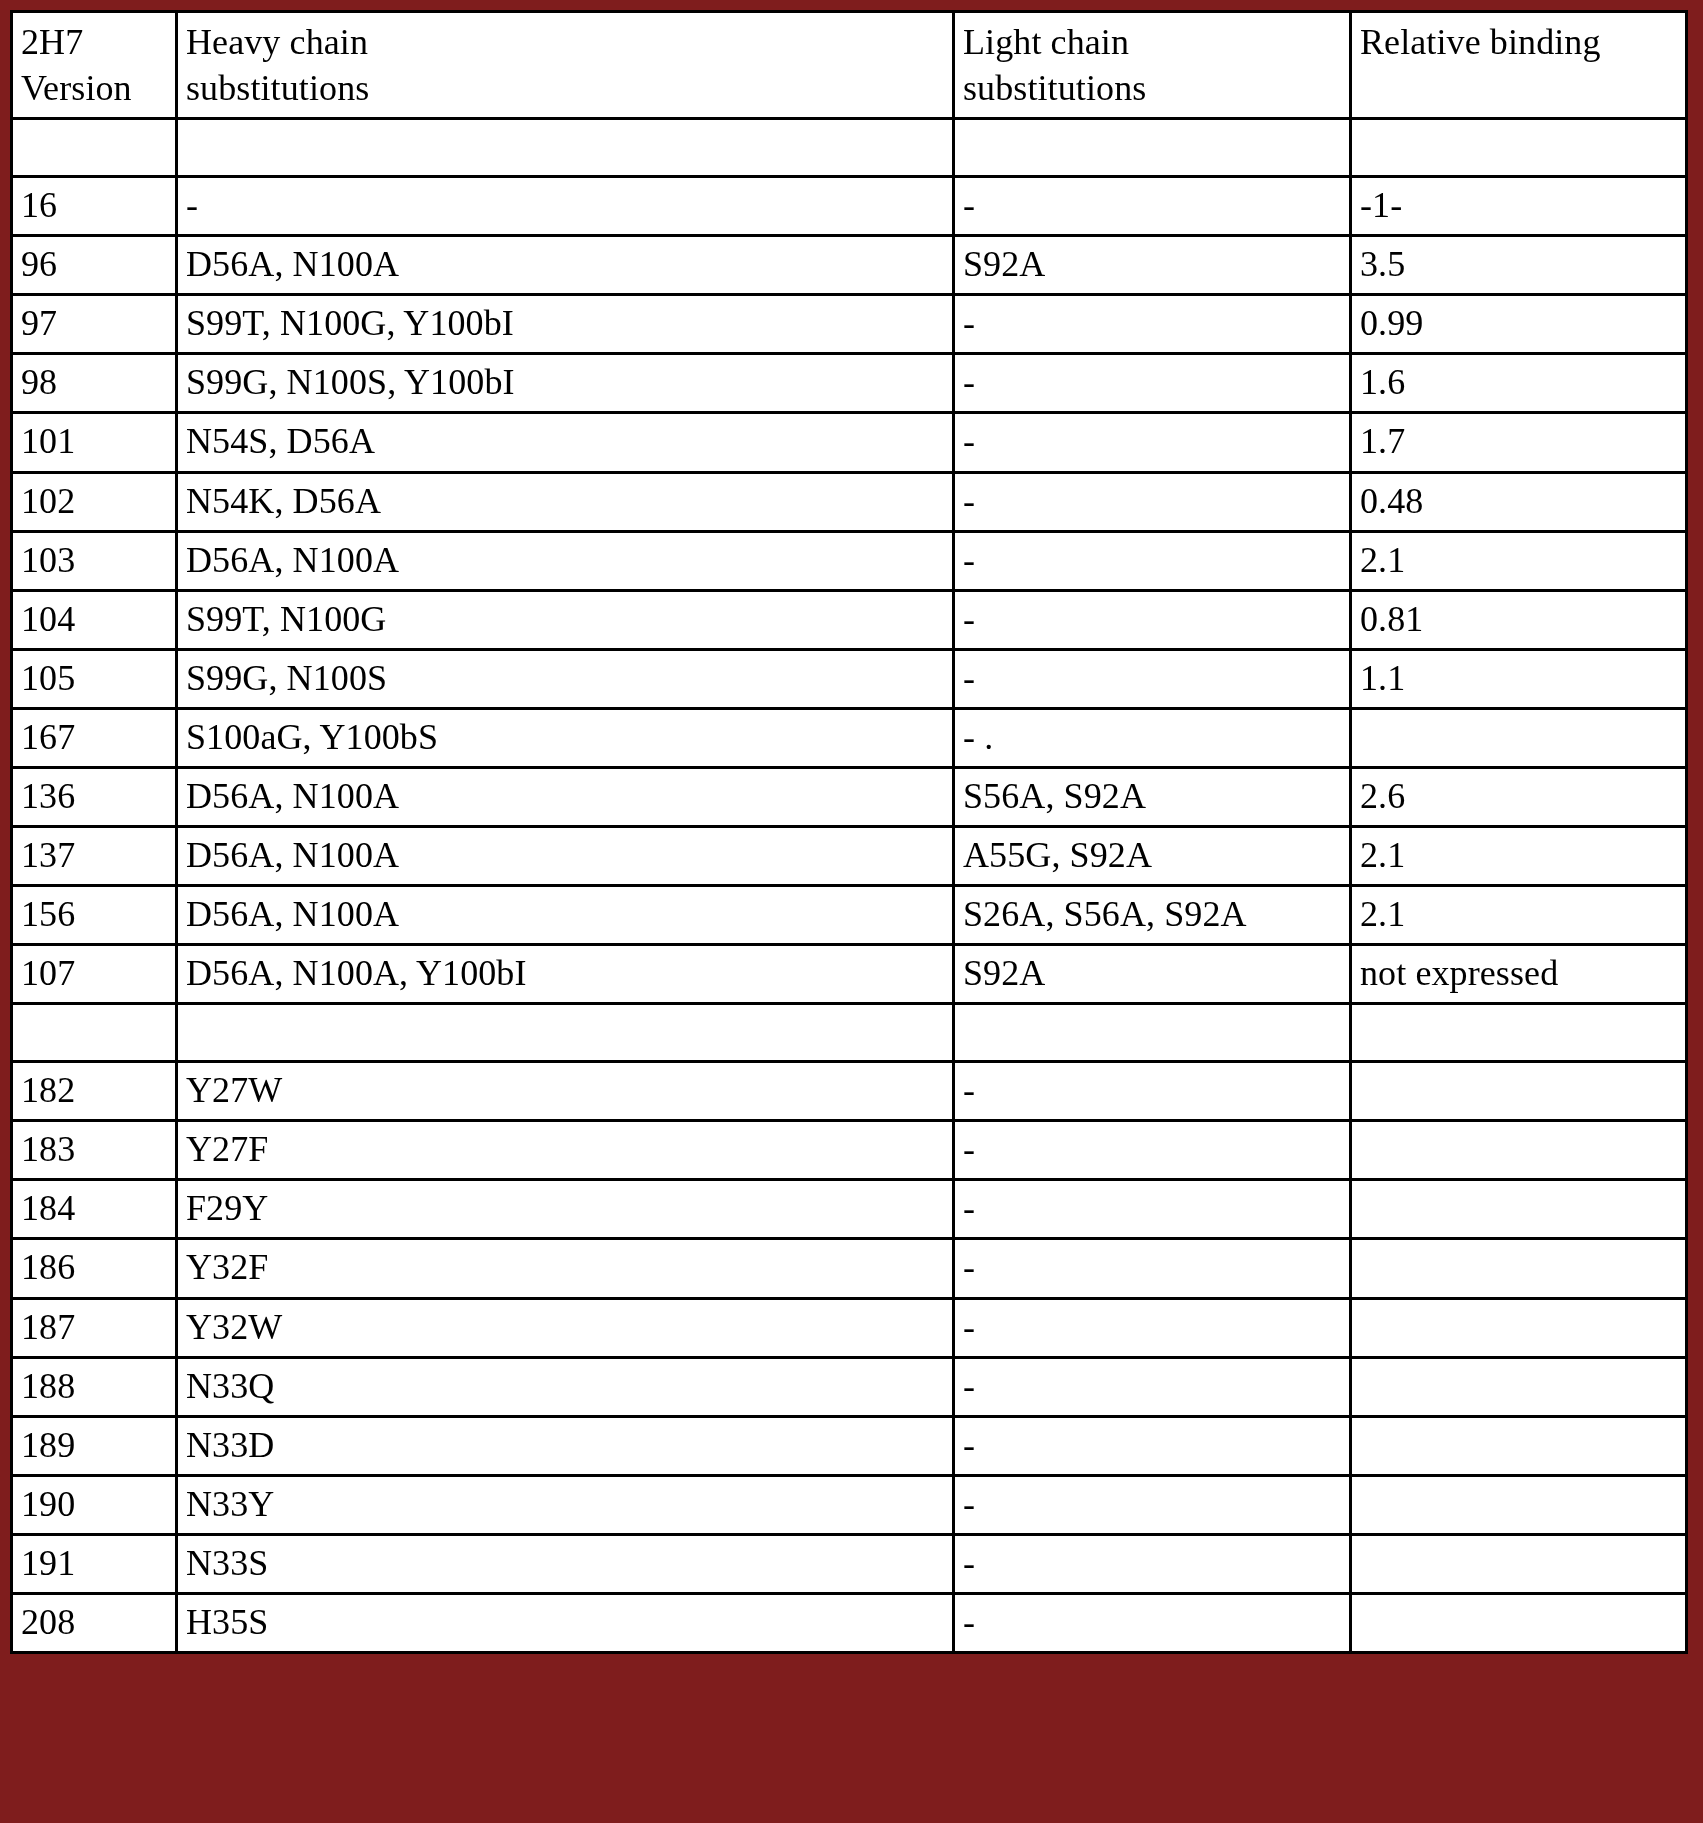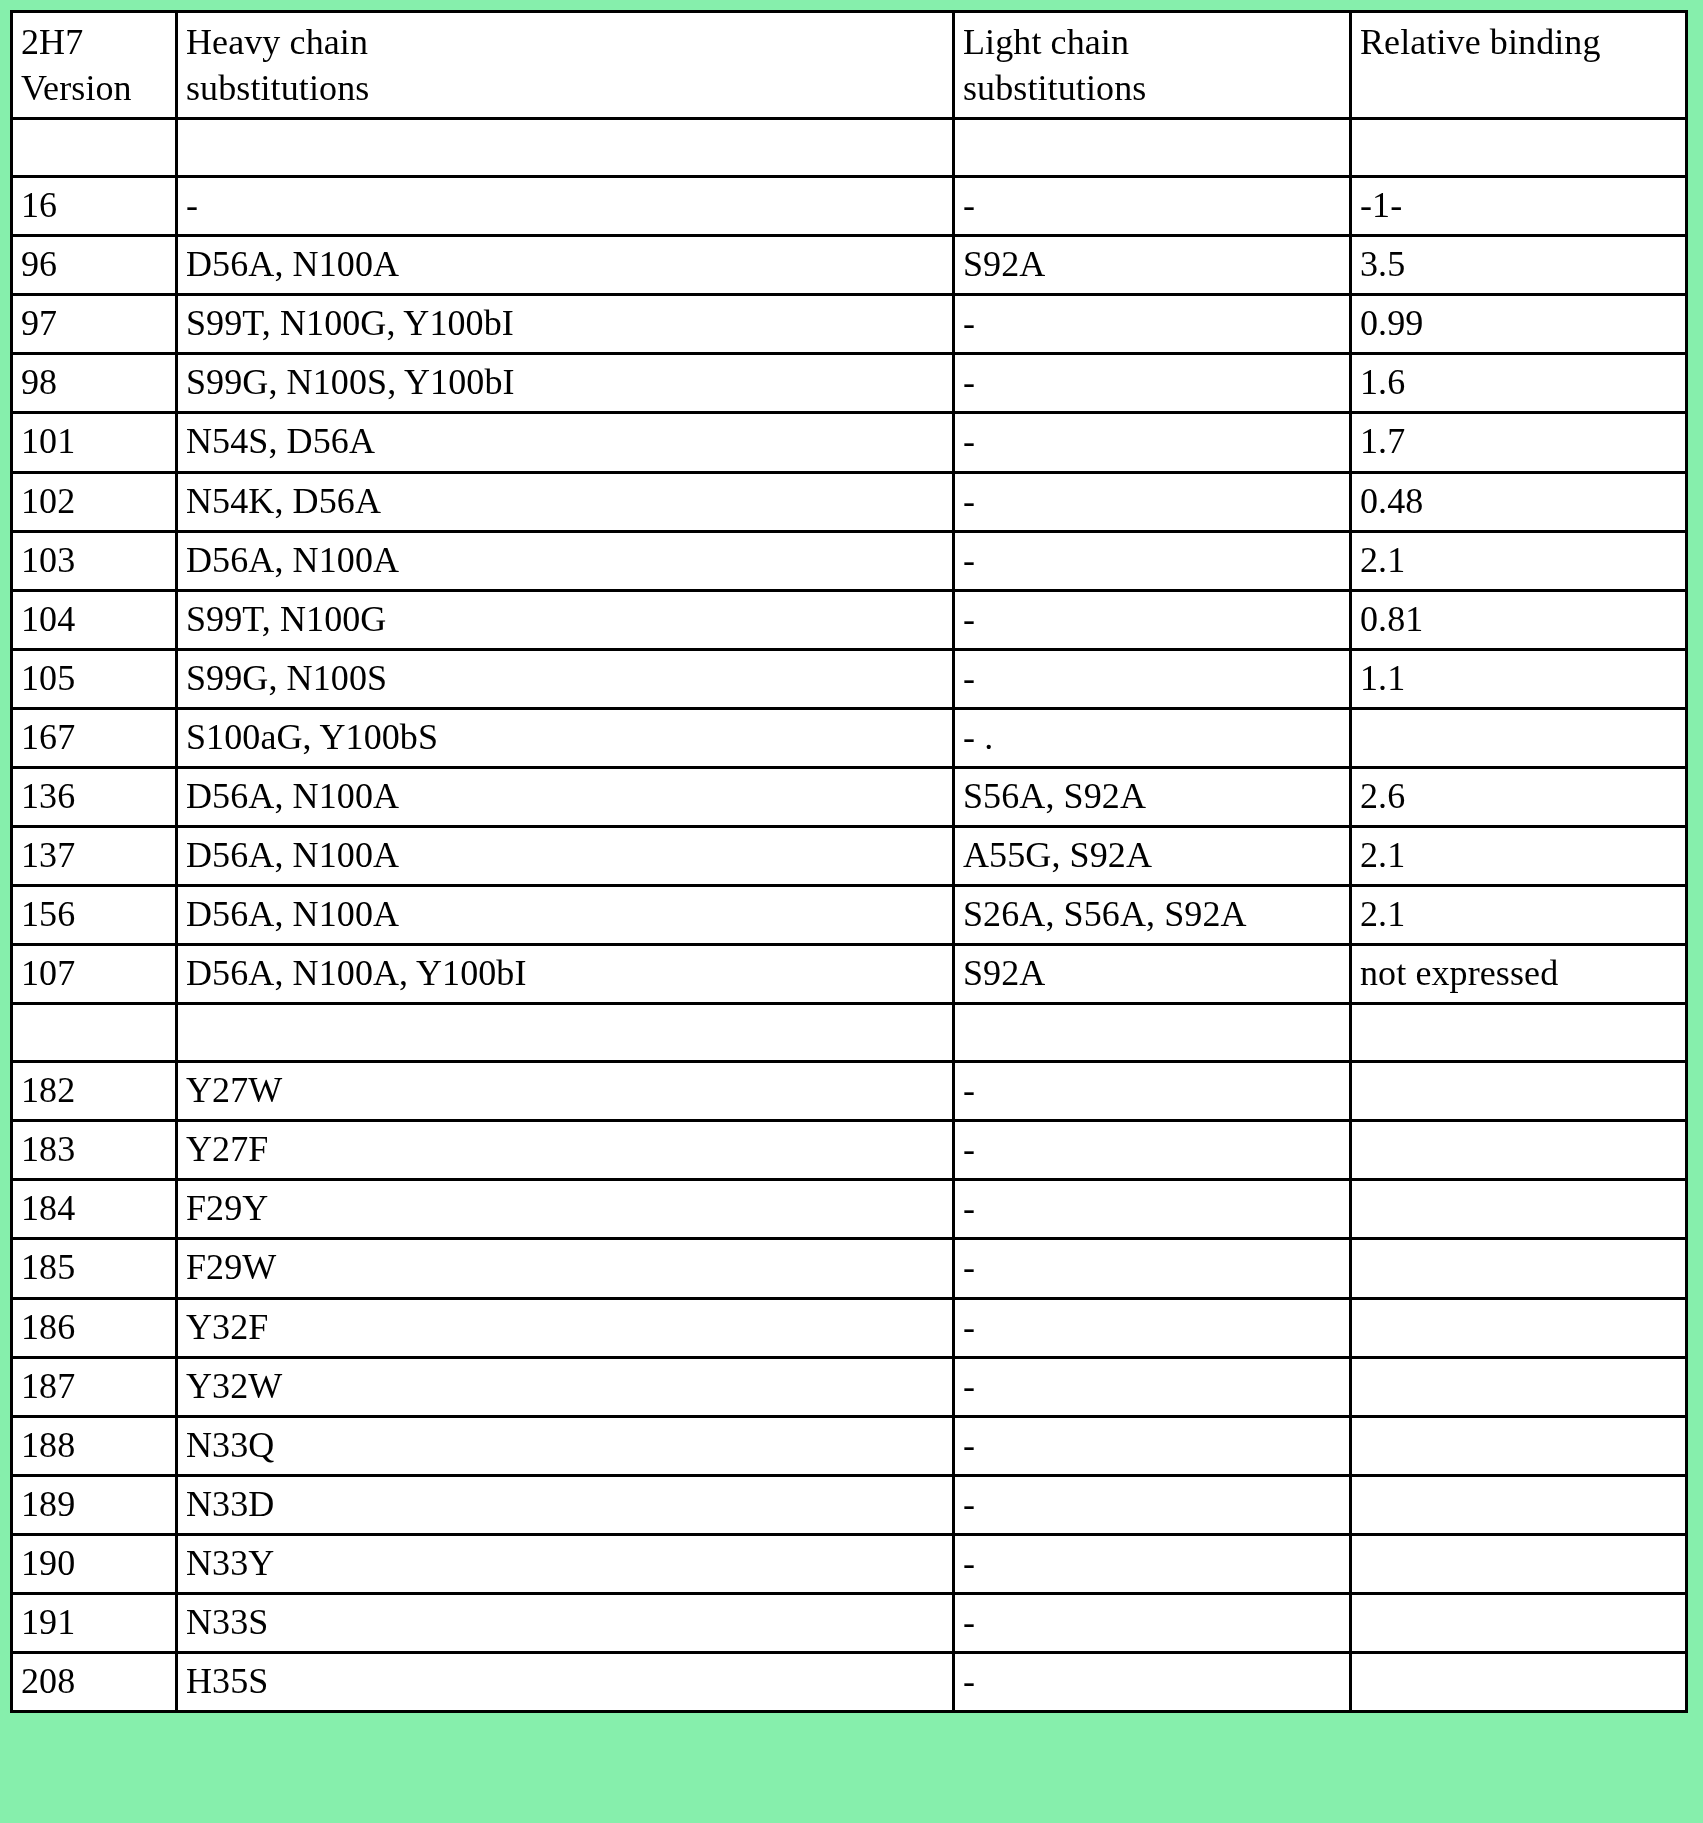--- a/index.html
+++ b/index.html
@@ -12,21 +12,21 @@
     width: 1703px;
     height: 1823px;
     font-family: "Liberation Serif", "DejaVu Serif", serif;
     color: #000000;
     overflow: hidden;
   }
   #sheet {
     position: relative;
     width: 1703px;
     height: 1823px;
-    background: #86efac;
+    background: #7f1d1d;
   }
   table.patent-table {
     position: absolute;
     left: 10px;
     top: 10px;
     width: 1675px;
     border-collapse: collapse;
     table-layout: fixed;
     background: #ffffff;
   }
@@ -212,26 +212,20 @@
           <td class="cell-dash">-</td>
           <td></td>
         </tr>
         <tr class="data-row">
           <td>184</td>
           <td>F29Y</td>
           <td class="cell-dash">-</td>
           <td></td>
         </tr>
         <tr class="data-row">
-          <td>185</td>
-          <td>F29W</td>
-          <td class="cell-dash">-</td>
-          <td></td>
-        </tr>
-        <tr class="data-row">
           <td>186</td>
           <td>Y32F</td>
           <td class="cell-dash">-</td>
           <td></td>
         </tr>
         <tr class="data-row">
           <td>187</td>
           <td>Y32W</td>
           <td class="cell-dash">-</td>
           <td></td>

